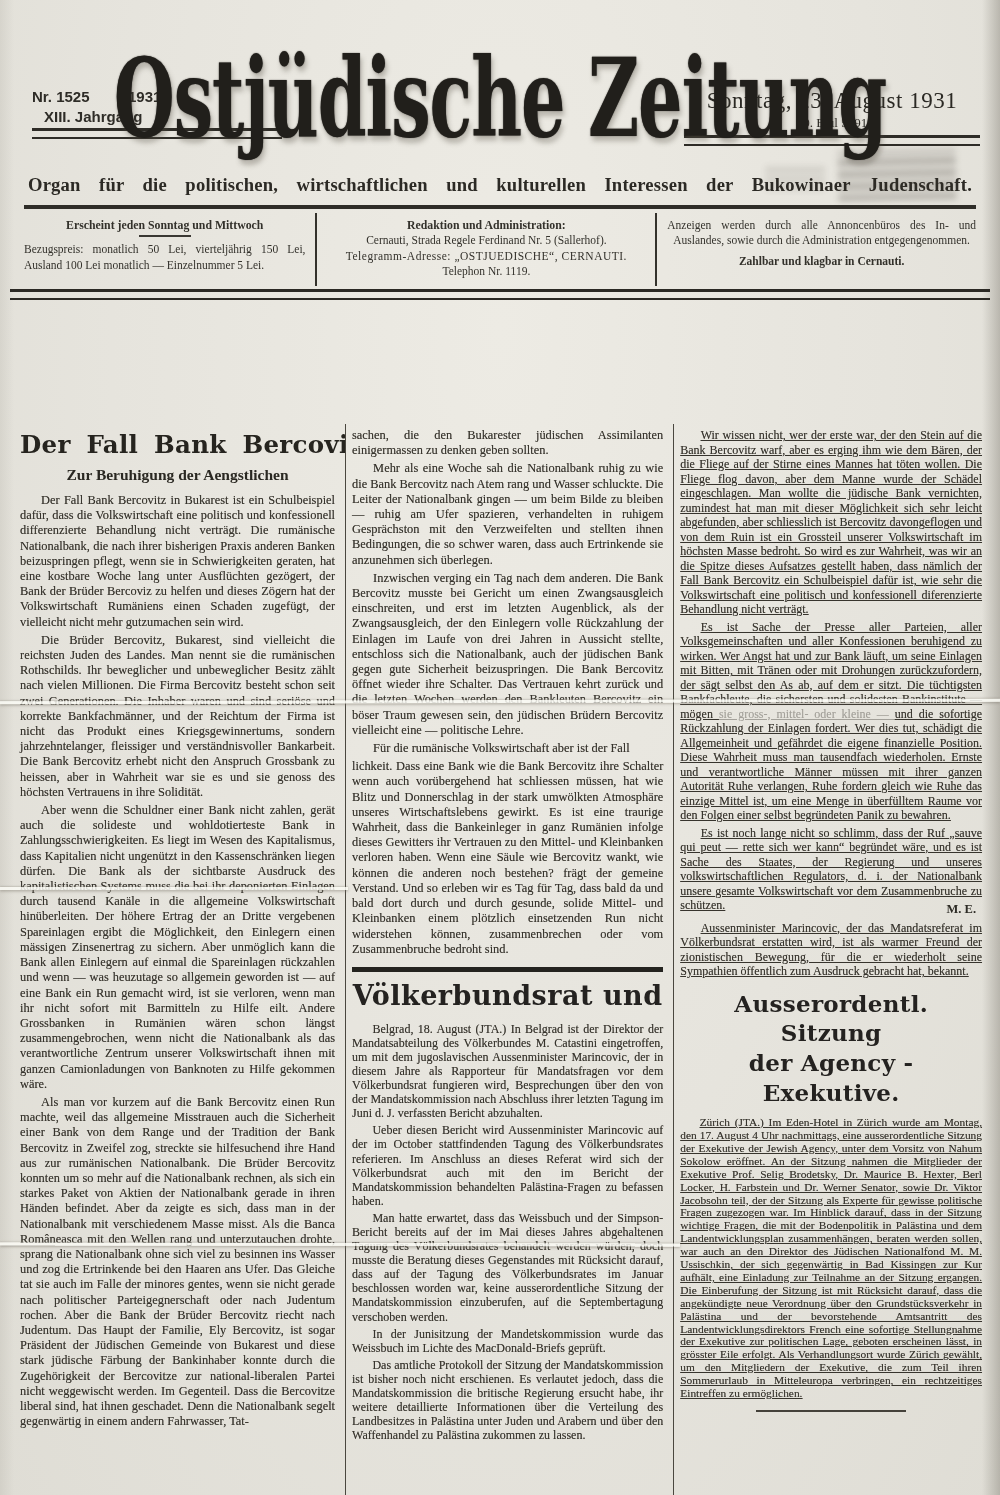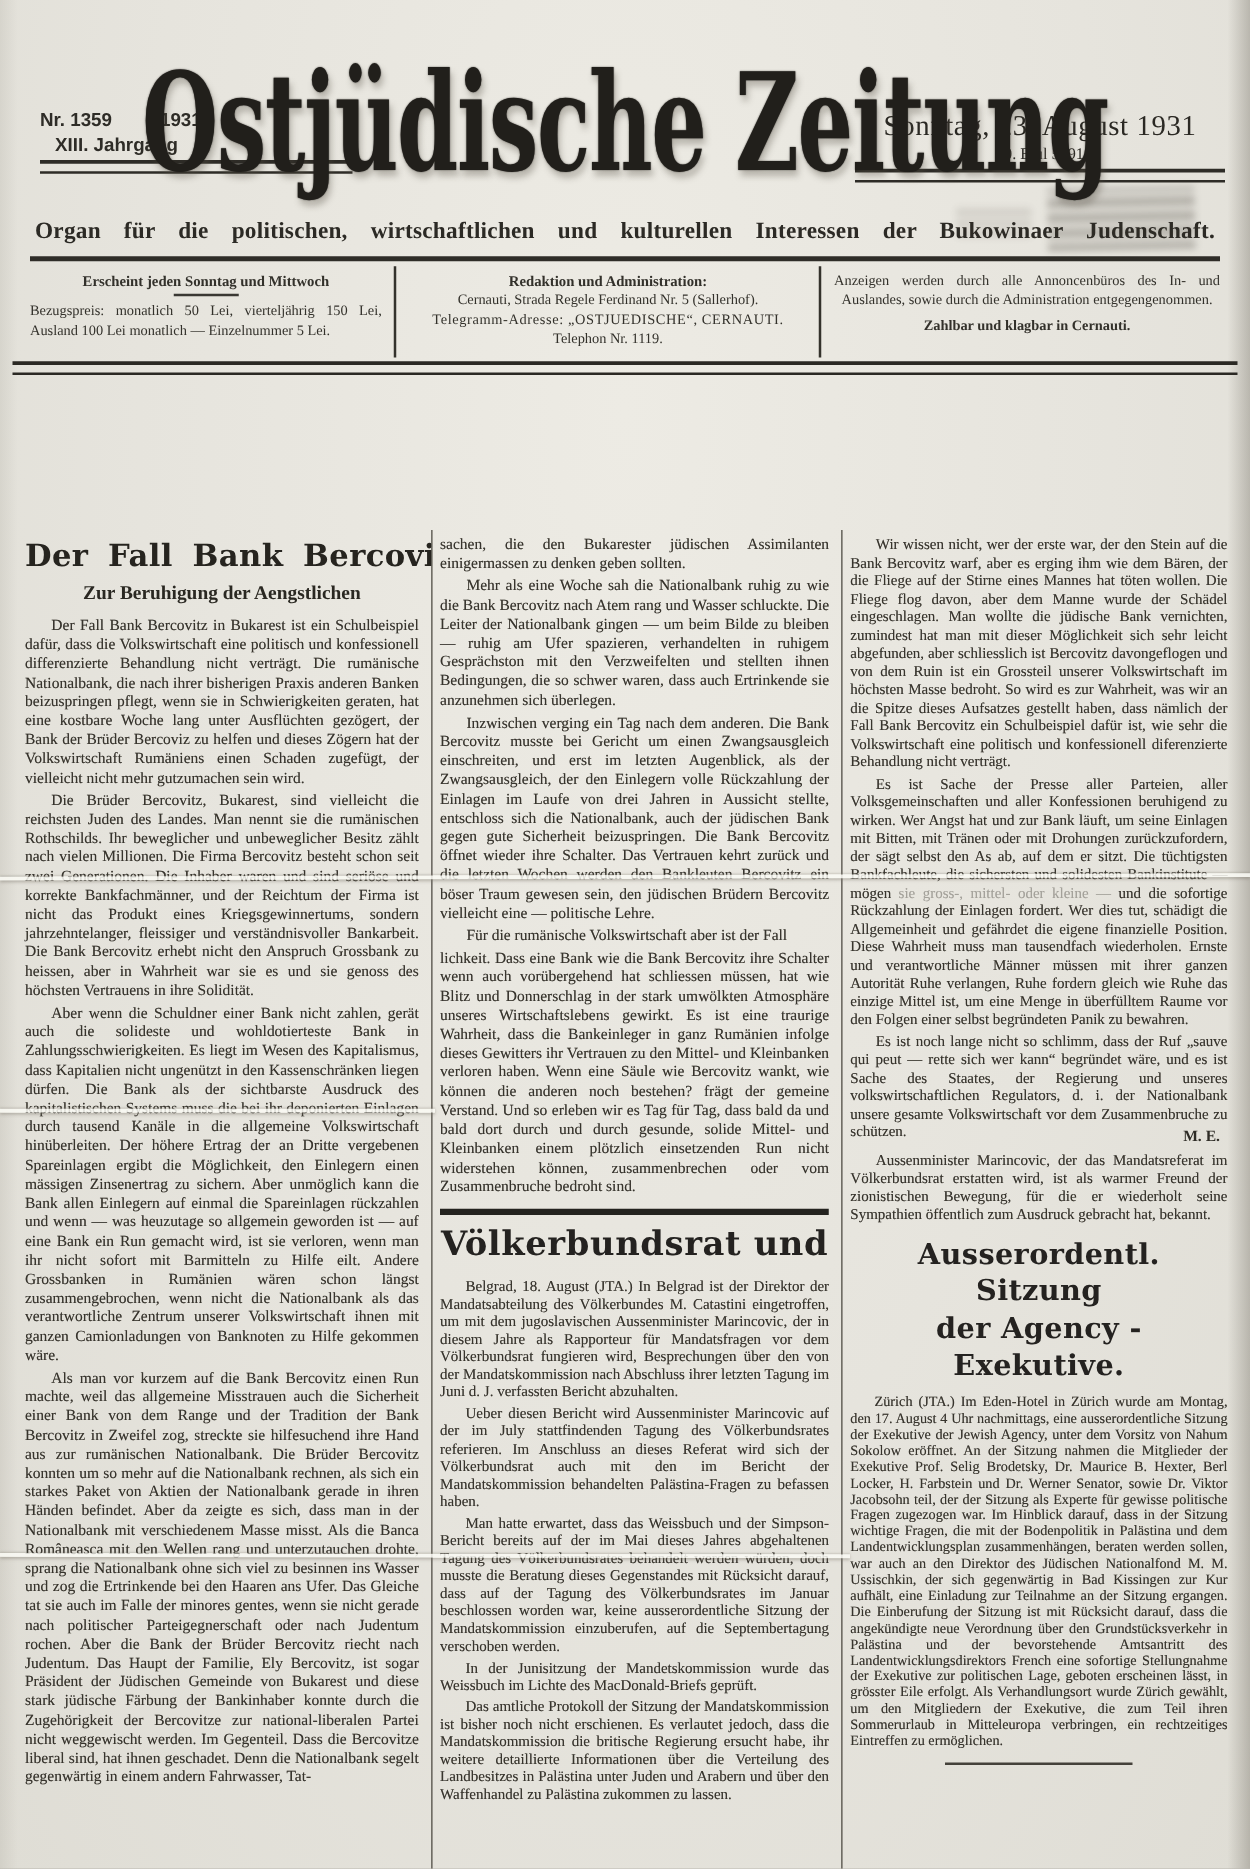--- a/index.html
+++ b/index.html
@@ -66,21 +66,21 @@
         text-shadow:0 0 .4px rgba(45,42,35,.5);}
   .indent{text-indent:1.7em;}
   .noindent{text-indent:0;}
   .headline1{margin:2px 0 7px;font-family:"DejaVu Serif",serif;font-weight:bold;font-size:24.5px;
     letter-spacing:.3px;word-spacing:7px;white-space:nowrap;color:#26241f;}
   .subhead1{margin:0 0 9px;text-align:center;font-weight:bold;font-size:15.5px;color:#2a2822;}
   .rule-thick{margin:10px 0 7px;border-top:5px solid #24231f;}
   .headline2{margin:2px 0 9px;text-align:center;font-family:"DejaVu Serif",serif;font-weight:bold;
     font-size:27px;line-height:1.25;letter-spacing:.5px;color:#242220;}
   .art2 .body{font-size:12px;line-height:14.1px;}
-  .col-3 .body{font-size:12px;line-height:14.5px;}
+  .col-3 .body{font-size:12px;line-height:14.5px;text-decoration:underline;}
   .signature{margin:-14px 6px 4px 0;text-align:right;font-weight:bold;font-size:12.5px;color:#2e2c26;}
   .headline3{margin:10px 0 8px;text-align:center;font-family:"DejaVu Serif",serif;font-weight:bold;
     font-size:23px;line-height:1.3;letter-spacing:.3px;color:#242220;}
   .art3 .body{font-size:11.4px;line-height:12.9px;}
   .faint{opacity:.38;filter:blur(.4px);}
   .end-rule{width:150px;margin:10px auto 0;border-top:2px solid #44413a;}
   
   .crease{position:absolute;height:3px;background:rgba(250,250,245,.85);
     box-shadow:0 1.5px 2.5px rgba(120,114,102,.45), 0 -1px 1.5px rgba(120,114,102,.25);}
   .crease-a{left:0;top:700px;width:1000px;transform:rotate(-.15deg);}
@@ -88,21 +88,21 @@
   .crease-c{left:0;top:887px;width:348px;}
 </style>
 </head>
 <body>
 
 <div class="page">
 
   <header class="mast">
     <div class="issue-block">
       <div class="issue-line1">
-        <span>Nr. 1359</span>
+        <span>Nr. 1525</span>
         <span class="issue-year">1931</span>
       </div>
       <div class="issue-line2">XIII. Jahrgang</div>
       <div class="dbl-rule"></div>
     </div>
 
     <div class="date-block">
       <div class="date-line">Sonntag, 23. August 1931</div>
       <div class="hebrew-date">10. Elul 5691</div>
       <div class="dbl-rule"></div>
@@ -151,21 +151,21 @@
       <p class="body noindent">sachen, die den Bukarester jüdischen Assimilanten einigermassen zu denken geben sollten.</p>
       <p class="body indent">Mehr als eine Woche sah die Nationalbank ruhig zu wie die Bank Bercovitz nach Atem rang und Wasser schluckte. Die Leiter der Nationalbank gingen — um beim Bilde zu bleiben — ruhig am Ufer spazieren, verhandelten in ruhigem Gesprächston mit den Verzweifelten und stellten ihnen Bedingungen, die so schwer waren, dass auch Ertrinkende sie anzunehmen sich überlegen.</p>
       <p class="body indent">Inzwischen verging ein Tag nach dem anderen. Die Bank Bercovitz musste bei Gericht um einen Zwangsausgleich einschreiten, und erst im letzten Augenblick, als der Zwangsausgleich, der den Einlegern volle Rückzahlung der Einlagen im Laufe von drei Jahren in Aussicht stellte, entschloss sich die Nationalbank, auch der jüdischen Bank gegen gute Sicherheit beizuspringen. Die Bank Bercovitz öffnet wieder ihre Schalter. Das Vertrauen kehrt zurück und die letzten Wochen werden den Bankleuten Bercovitz ein böser Traum gewesen sein, den jüdischen Brüdern Bercovitz vielleicht eine — politische Lehre.</p>
       <p class="body indent">Für die rumänische Volkswirtschaft aber ist der Fall</p>
       <p class="body noindent">lichkeit. Dass eine Bank wie die Bank Bercovitz ihre Schalter wenn auch vorübergehend hat schliessen müssen, hat wie Blitz und Donnerschlag in der stark umwölkten Atmosphäre unseres Wirtschaftslebens gewirkt. Es ist eine traurige Wahrheit, dass die Bankeinleger in ganz Rumänien infolge dieses Gewitters ihr Vertrauen zu den Mittel- und Kleinbanken verloren haben. Wenn eine Säule wie Bercovitz wankt, wie können die anderen noch bestehen? frägt der gemeine Verstand. Und so erleben wir es Tag für Tag, dass bald da und bald dort durch und durch gesunde, solide Mittel- und Kleinbanken einem plötzlich einsetzenden Run nicht widerstehen können, zusammenbrechen oder vom Zusammenbruche bedroht sind.</p>
 
       <div class="rule-thick"></div>
       <div class="art2">
         <h2 class="headline2"><span>Völkerbundsrat und</span><br></h2>
         <p class="body indent">Belgrad, 18. August (JTA.) In Belgrad ist der Direktor der Mandatsabteilung des Völkerbundes M. Catastini eingetroffen, um mit dem jugoslavischen Aussenminister Marincovic, der in diesem Jahre als Rapporteur für Mandatsfragen vor dem Völkerbundsrat fungieren wird, Besprechungen über den von der Mandatskommission nach Abschluss ihrer letzten Tagung im Juni d. J. verfassten Bericht abzuhalten.</p>
-        <p class="body indent">Ueber diesen Bericht wird Aussenminister Marincovic auf der im July stattfindenden Tagung des Völkerbundsrates referieren. Im Anschluss an dieses Referat wird sich der Völkerbundsrat auch mit den im Bericht der Mandatskommission behandelten Palästina-Fragen zu befassen haben.</p>
+        <p class="body indent">Ueber diesen Bericht wird Aussenminister Marincovic auf der im October stattfindenden Tagung des Völkerbundsrates referieren. Im Anschluss an dieses Referat wird sich der Völkerbundsrat auch mit den im Bericht der Mandatskommission behandelten Palästina-Fragen zu befassen haben.</p>
         <p class="body indent">Man hatte erwartet, dass das Weissbuch und der Simpson-Bericht bereits auf der im Mai dieses Jahres abgehaltenen Tagung des Völkerbundsrates behandelt werden würden, doch musste die Beratung dieses Gegenstandes mit Rücksicht darauf, dass auf der Tagung des Völkerbundsrates im Januar beschlossen worden war, keine ausserordentliche Sitzung der Mandatskommission einzuberufen, auf die Septembertagung verschoben werden.</p>
         <p class="body indent">In der Junisitzung der Mandetskommission wurde das Weissbuch im Lichte des MacDonald-Briefs geprüft.</p>
         <p class="body indent">Das amtliche Protokoll der Sitzung der Mandatskommission ist bisher noch nicht erschienen. Es verlautet jedoch, dass die Mandatskommission die britische Regierung ersucht habe, ihr weitere detaillierte Informationen über die Verteilung des Landbesitzes in Palästina unter Juden und Arabern und über den Waffenhandel zu Palästina zukommen zu lassen.</p>
       </div>
     </section>
 
     <section class="col col-3">
       <p class="body indent">Wir wissen nicht, wer der erste war, der den Stein auf die Bank Bercovitz warf, aber es erging ihm wie dem Bären, der die Fliege auf der Stirne eines Mannes hat töten wollen. Die Fliege flog davon, aber dem Manne wurde der Schädel eingeschlagen. Man wollte die jüdische Bank vernichten, zumindest hat man mit dieser Möglichkeit sich sehr leicht abgefunden, aber schliesslich ist Bercovitz davongeflogen und von dem Ruin ist ein Grossteil unserer Volkswirtschaft im höchsten Masse bedroht. So wird es zur Wahrheit, was wir an die Spitze dieses Aufsatzes gestellt haben, dass nämlich der Fall Bank Bercovitz ein Schulbeispiel dafür ist, wie sehr die Volkswirtschaft eine politisch und konfessionell diferenzierte Behandlung nicht verträgt.</p>
       <p class="body indent"><span>Es ist Sache der Presse aller Parteien, aller Volksgemeinschaften und aller Konfessionen beruhigend zu wirken. Wer Angst hat und zur Bank läuft, um seine Einlagen mit Bitten, mit Tränen oder mit Drohungen zurückzufordern, der sägt selbst den As ab, auf dem er sitzt. Die tüchtigsten Bankfachleute, die sichersten und solidesten Bankinstitute — mögen </span><span class="faint">sie gross-, mittel- oder kleine — </span><span>und die sofortige Rückzahlung der Einlagen fordert. Wer dies tut, schädigt die Allgemeinheit und gefährdet die eigene finanzielle Position. Diese Wahrheit muss man tausendfach wiederholen. Ernste und verantwortliche Männer müssen mit ihrer ganzen Autorität Ruhe verlangen, Ruhe fordern gleich wie Ruhe das einzige Mittel ist, um eine Menge in überfülltem Raume vor den Folgen einer selbst begründeten Panik zu bewahren.</span></p>
       <p class="body indent">Es ist noch lange nicht so schlimm, dass der Ruf „sauve qui peut — rette sich wer kann“ begründet wäre, und es ist Sache des Staates, der Regierung und unseres volkswirtschaftlichen Regulators, d. i. der Nationalbank unsere gesamte Volkswirtschaft vor dem Zusammenbruche zu schützen.</p>

